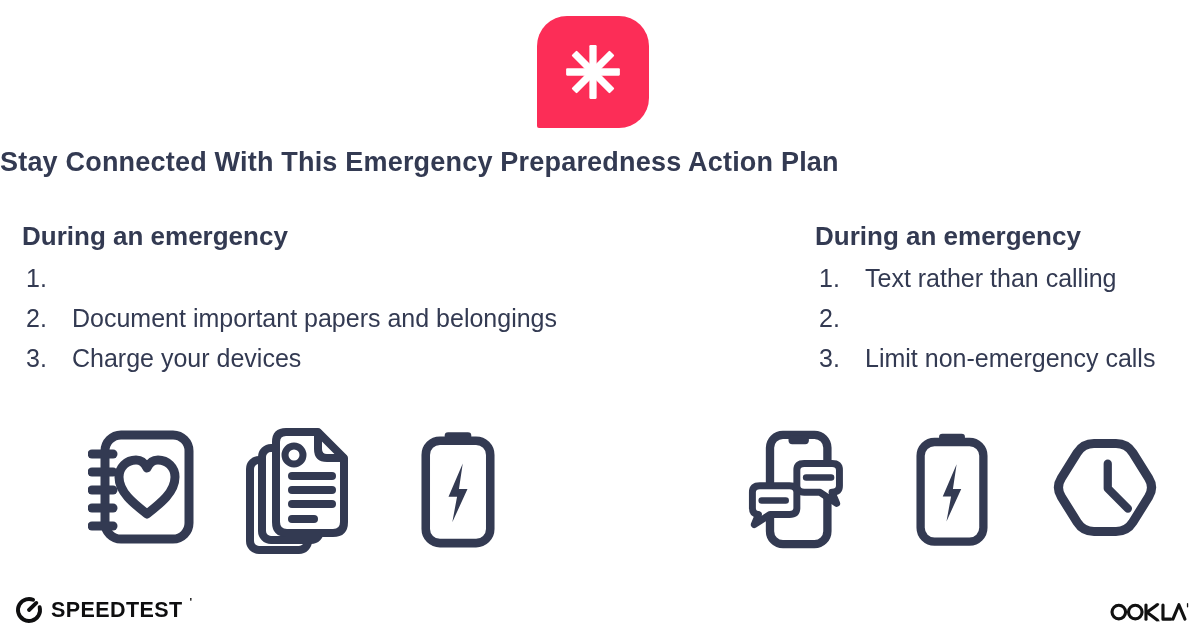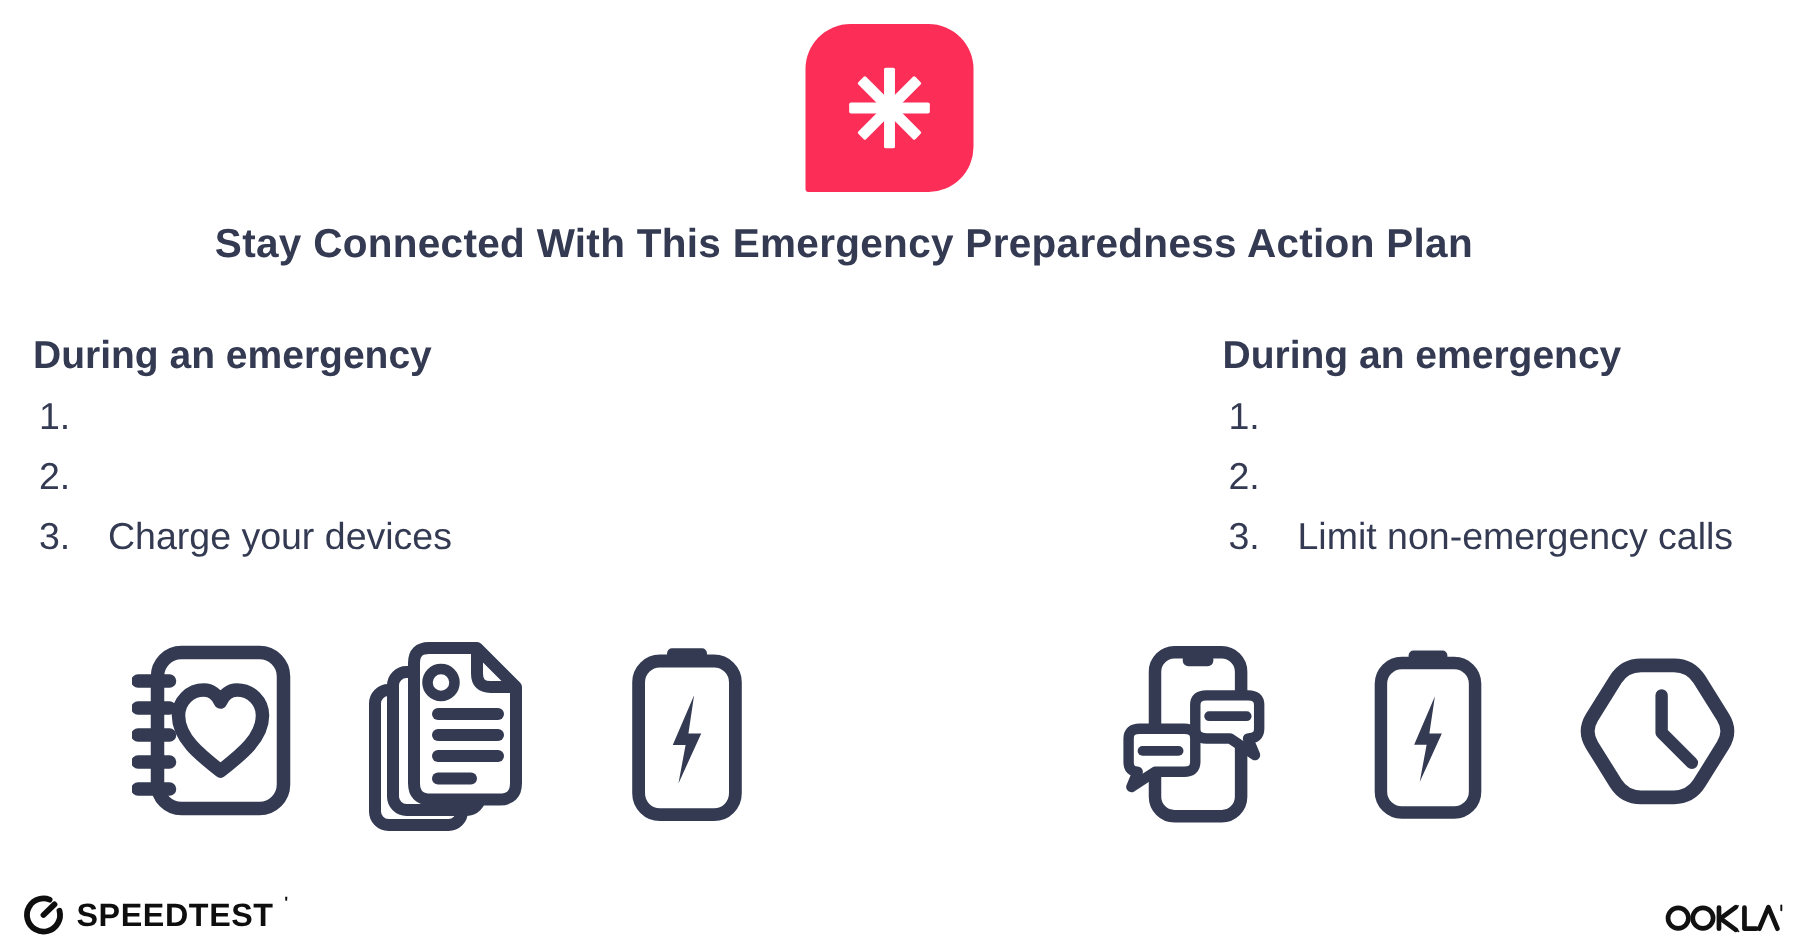--- a/index.html
+++ b/index.html
@@ -13,21 +13,21 @@
   }
   .badge {
     position:absolute; left:537px; top:16px;
     width:112px; height:112px;
     background:#FC2D57;
     border-radius:30px 30px 30px 2px;
     display:flex; align-items:center; justify-content:center;
   }
   .title {
     position:absolute; top:147px; left:0; width:982px;
-    text-align:right;
+    text-align:left;
     font-size:27px; font-weight:700; color:#333A52;
     letter-spacing:0.2px;
   }
   .col { position:absolute; top:221px; }
   .col-before { left:22px; width:700px; }
   .col-during { left:815px; width:420px; }
   .col h2 { font-size:26px; font-weight:700; line-height:30px; color:#333A52; }
   .col ol { list-style:none; margin-top:7px; padding-left:4px; }
   .col li { display:flex; font-size:25px; line-height:40px; color:#333A52; }
   .col li .num { width:46px; flex:0 0 46px; }
@@ -72,33 +72,35 @@
   <h1 class="title">Stay Connected With This Emergency Preparedness Action Plan</h1>
 
   <section class="col col-before">
     <h2>During an emergency</h2>
     <ol>
       <li>
         <span class="num">1.</span>
       </li>
       <li>
         <span class="num">2.</span>
+        <span>Document important papers and belongings</span>
       </li>
       <li>
         <span class="num">3.</span>
         <span>Charge your devices</span>
       </li>
     </ol>
   </section>
 
   <section class="col col-during">
     <h2>During an emergency</h2>
     <ol>
       <li>
         <span class="num">1.</span>
+        <span>Text rather than calling</span>
       </li>
       <li>
         <span class="num">2.</span>
       </li>
       <li>
         <span class="num">3.</span>
         <span>Limit non-emergency calls</span>
       </li>
     </ol>
   </section>

